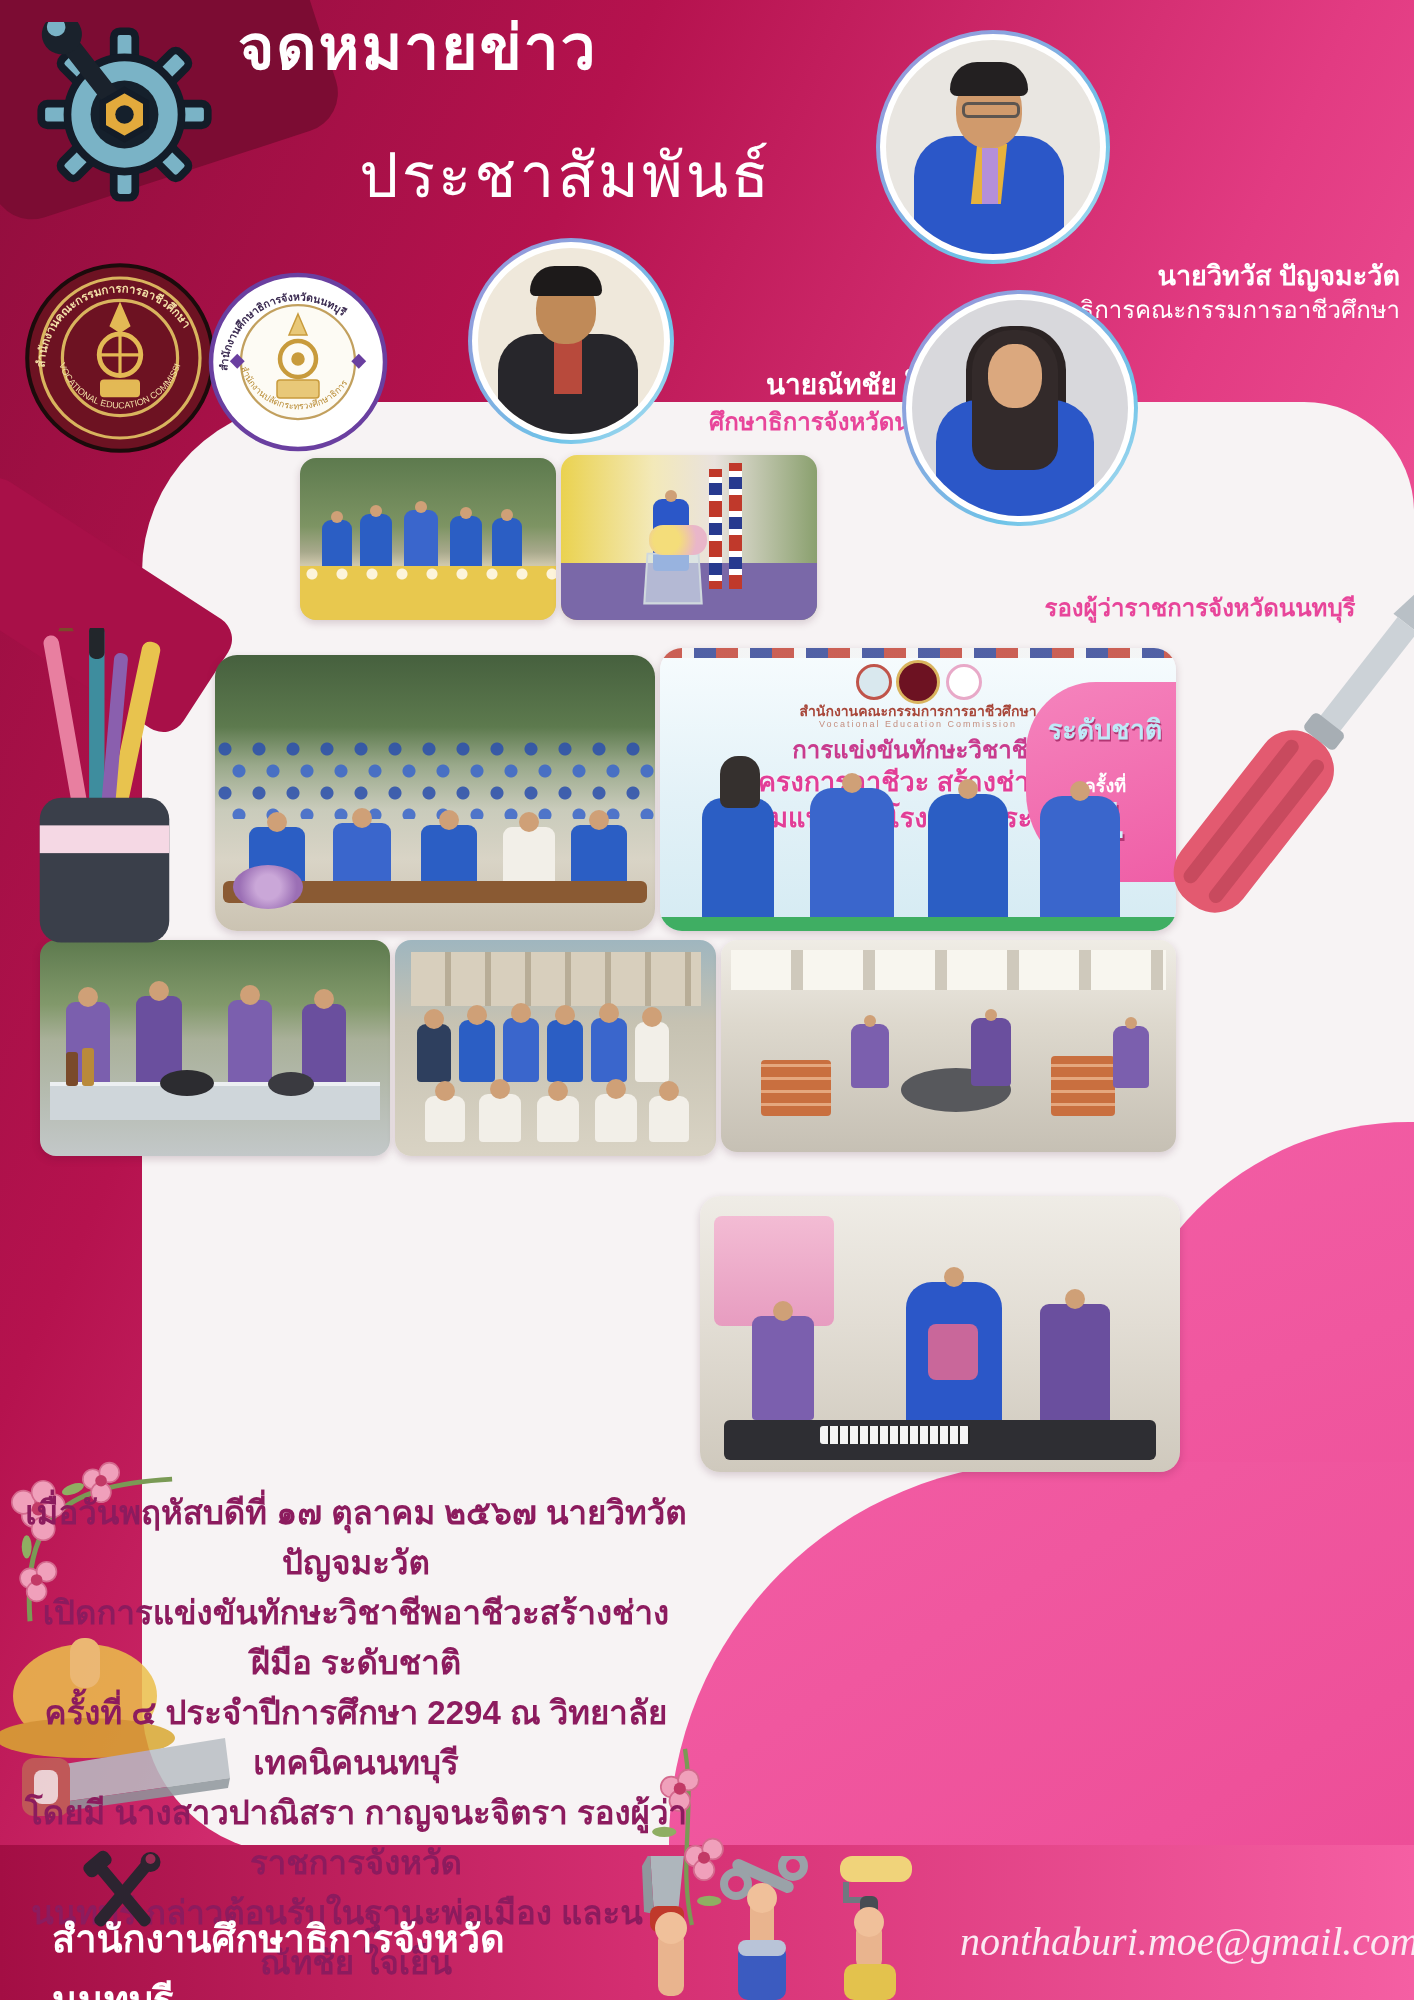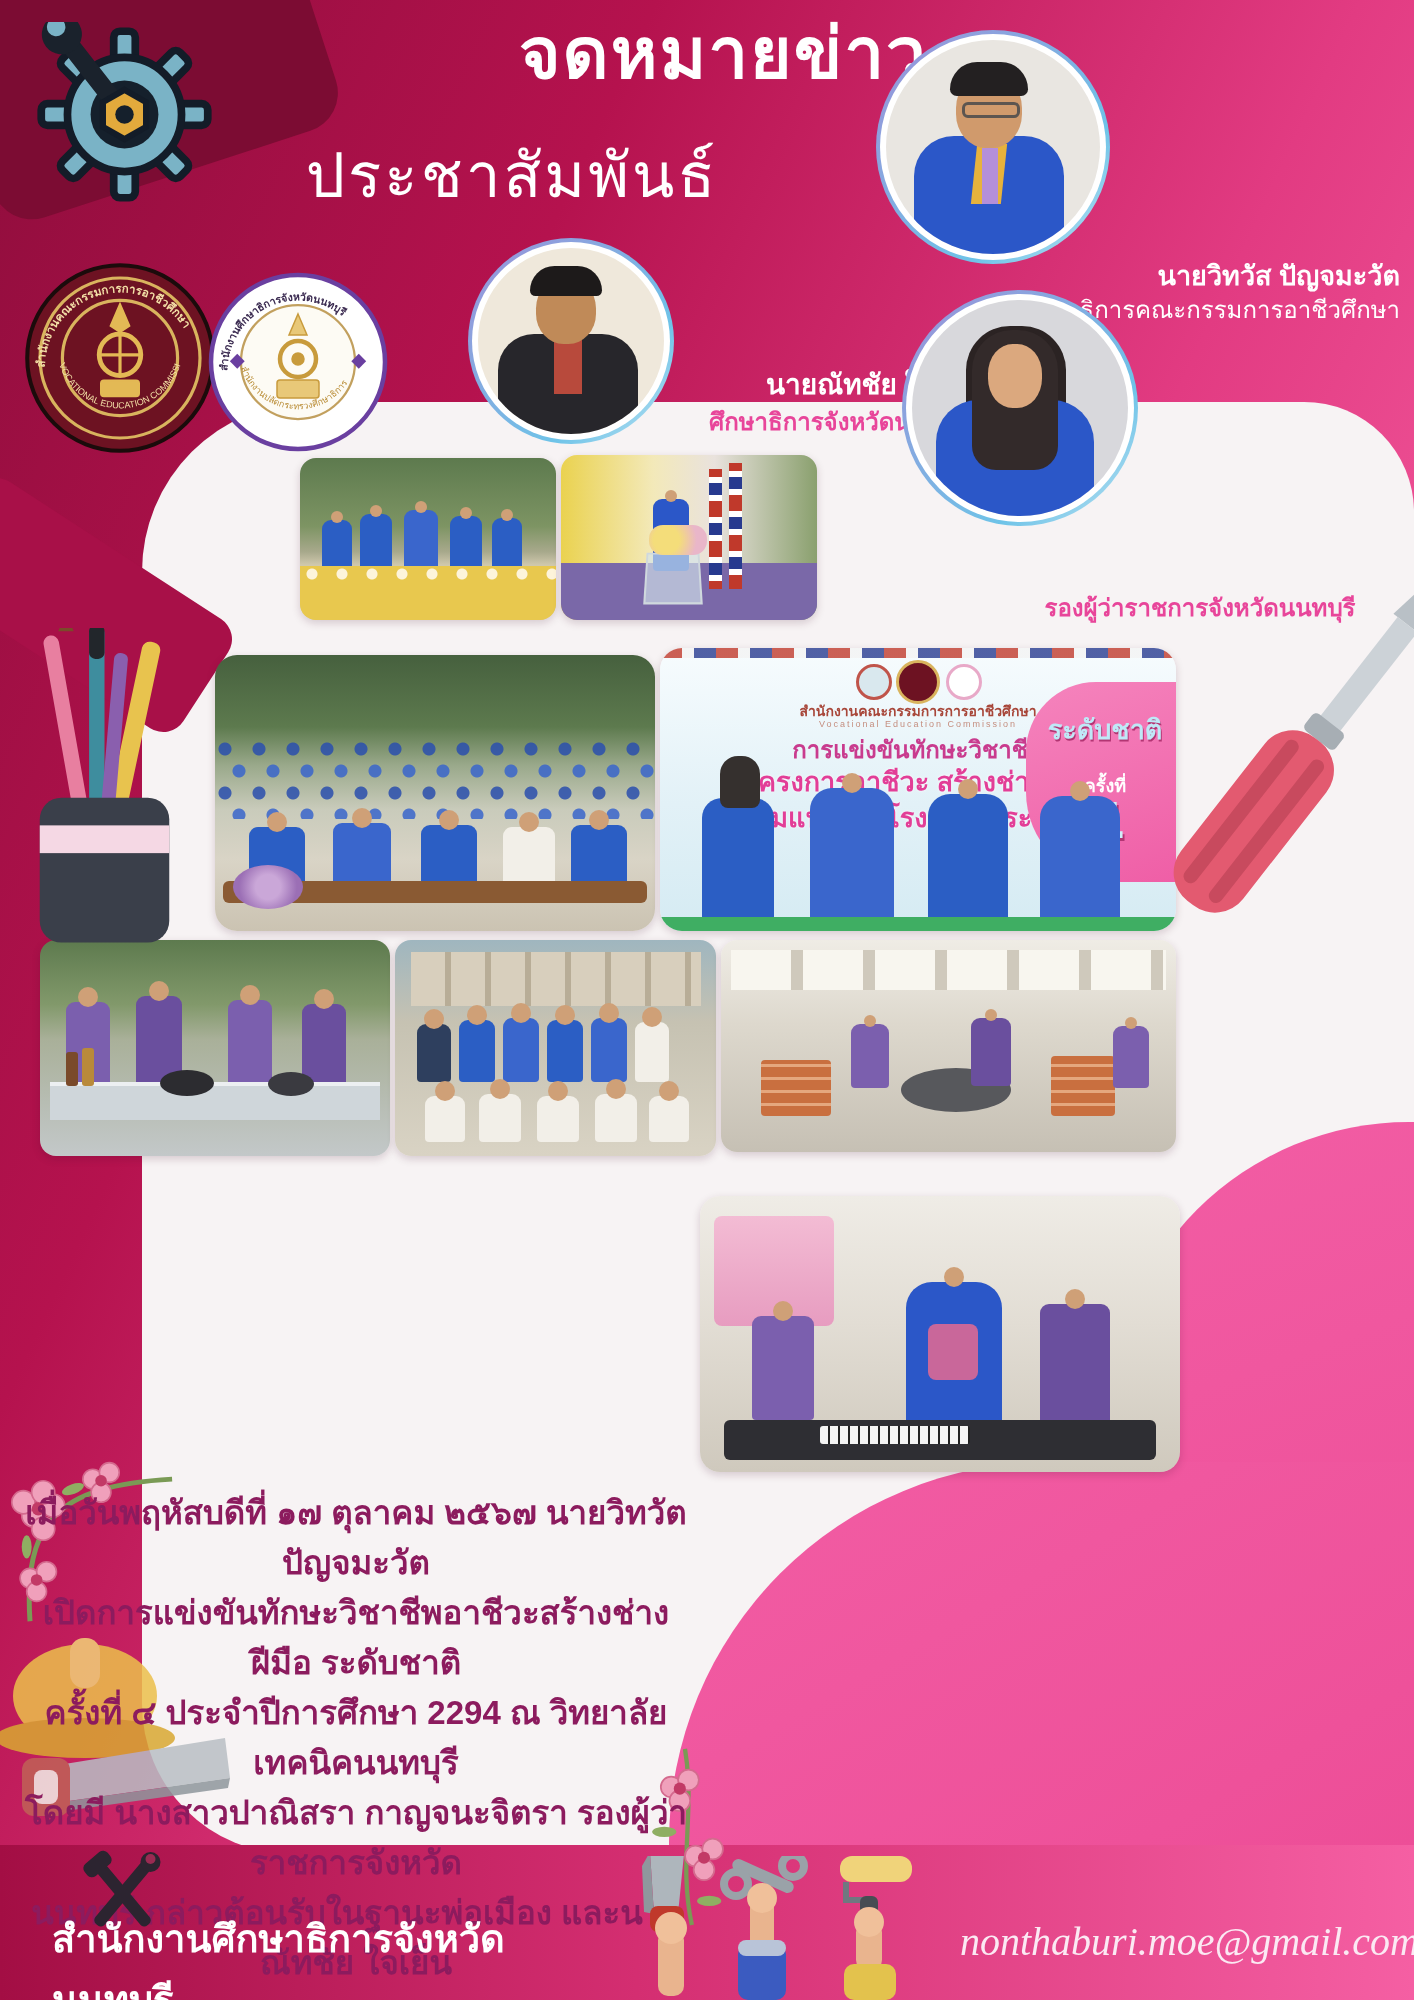--- a/index.html
+++ b/index.html
@@ -19,24 +19,24 @@
   .wedge-left{left:-70px;top:540px;width:300px;height:130px;background:#a81048;
               transform:rotate(33deg);border-radius:24px;}
   .swoosh1{right:0;top:1122px;width:305px;height:790px;border-radius:300px 0 0 0;
            background:linear-gradient(160deg,#f25da4,#ec4b95);}
   .swoosh2{right:0;top:1462px;width:745px;height:545px;border-radius:380px 0 0 0;
            background:linear-gradient(150deg,#f25da4,#ec4b95);}
   .bottomstrip{left:0;top:1845px;width:1414px;height:155px;
            background:linear-gradient(90deg,#a30e44,#d42e71 45%,#f55fa3);}
 
   
-  .title{left:238px;top:14px;width:690px;text-align:right;color:#fff;
+  .title{left:238px;top:14px;width:690px;text-align:left;color:#fff;
          font-family:"DejaVu Serif","Liberation Serif",serif;
-         font-size:71px;font-weight:700;line-height:1.1;letter-spacing:2px;}
-  .subtitle{left:252px;top:126px;width:520px;text-align:center;color:#fff;
+         font-size:62px;font-weight:700;line-height:1.1;letter-spacing:2px;}
+  .subtitle{left:252px;top:126px;width:520px;text-align:right;color:#fff;
          font-family:"DejaVu Serif","Liberation Serif",serif;
          font-size:62px;font-weight:400;letter-spacing:3px;}
 
   
   .ring{border-radius:50%;padding:4px;background:linear-gradient(135deg,#9d8fd8,#6ec3e8 70%,#bfe3f2);}
   .ring-in{border-radius:50%;padding:6px;background:#fff;width:100%;height:100%;box-sizing:border-box;}
   .avatar{position:relative;width:100%;height:100%;border-radius:50%;overflow:hidden;}
 
   
   .cap{text-align:center;line-height:1.35;}

